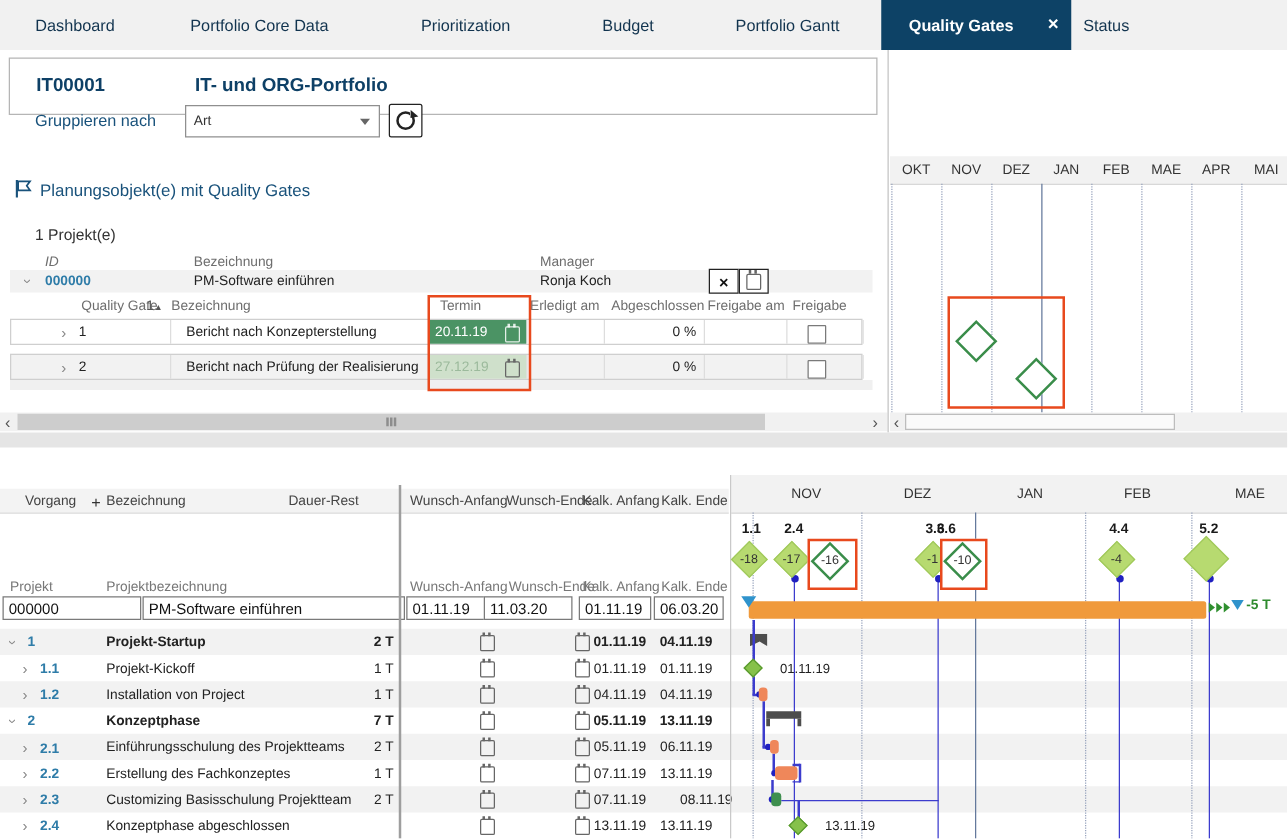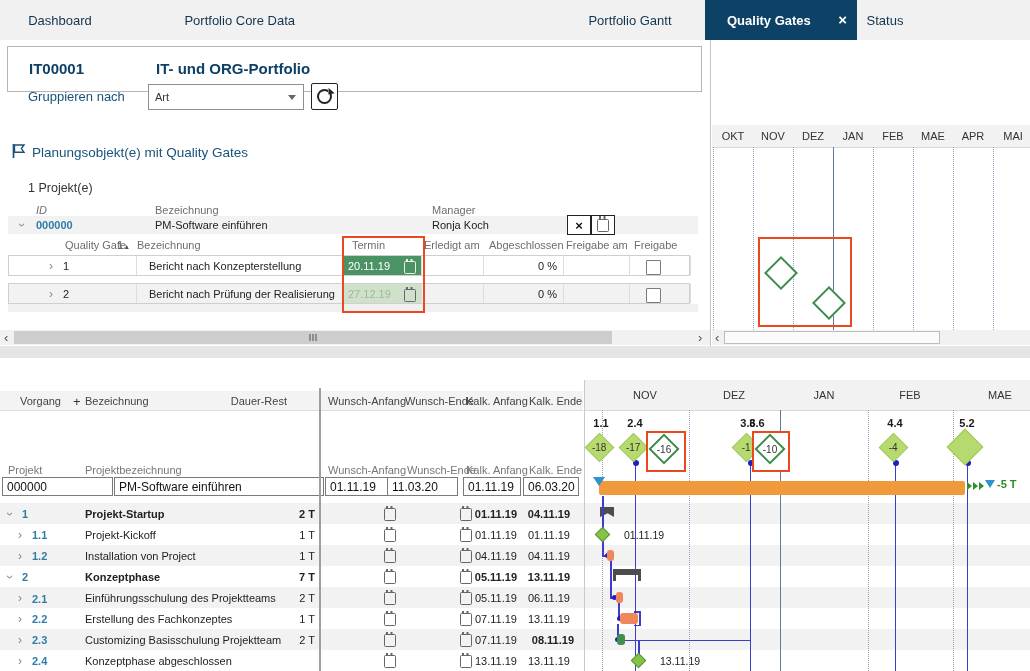--- a/index.html
+++ b/index.html
@@ -66,22 +66,28 @@
   .xglyph{font-size:13px;font-weight:bold;color:#111;line-height:13px;}
 </style>
 </head>
 <body>
 
 <div id="app">
   <div class="nav" id="navbar">
       <div class="tab" style="position: absolute; left: 0px; width: 120px;">
         <span>Dashboard</span>
       </div>
-      <div class="tab" style="position: absolute; left: 120px; width: 175px; justify-content: flex-end;">
+      <div class="tab" style="position: absolute; left: 120px; width: 175px;">
         <span>Portfolio Core Data</span>
+      </div>
+      <div class="tab" style="position: absolute; left: 295px; width: 155px;">
+        <span>Prioritization</span>
+      </div>
+      <div class="tab" style="position: absolute; left: 450px; width: 105px;">
+        <span>Budget</span>
       </div>
       <div class="tab" style="position: absolute; left: 555px; width: 150px;">
         <span>Portfolio Gantt</span>
       </div>
       <div class="tab active" style="position: absolute; left: 705px; width: 152px; justify-content: flex-start; padding-left: 8px; box-sizing: border-box;">
         <div style="position: absolute; left: 10px; top: 22px;"><span class="burger"></span></div>
         <span style="margin: 0px 10px 0px 14px;">Quality Gates</span>
         <div style="position: absolute; right: 10px; top: 11px; font-size: 15px; font-weight: bold;">×</div>
       </div>
       <div class="tab" style="position: absolute; left: 845px; width: 80px;">
@@ -317,21 +323,21 @@
           <div class="rightal" style="position: absolute; left: 520px; top: 5px; width: 50px;">13.11.19</div>
         </div>
         <div style="position: absolute; left: 0px; top: 249px; width: 583px; height: 21px;">
           <div class="chev" style="position: absolute; left: 18px; top: 6px;">›</div>
           <div class="tnum" style="position: absolute; left: 32px; top: 5px;">2.3</div>
           <div style="position: absolute; left: 85px; top: 5px; white-space: nowrap;">Customizing Basisschulung Projektteam</div>
           <div class="rightal" style="position: absolute; left: 260px; top: 5px; width: 55px;">2 T</div>
           <div class="cal" style="position: absolute; left: 384px; top: 5px;"></div>
           <div class="cal" style="position: absolute; left: 460px; top: 5px;"></div>
           <div class="rightal" style="position: absolute; left: 474px; top: 5px; width: 43px;">07.11.19</div>
-          <div class="rightal" style="position: absolute; left: 524px; top: 5px; width: 50px; font-weight: bold;">08.11.19</div>
+          <div class="rightal" style="position: absolute; left: 536px; top: 5px; width: 50px;">08.11.19</div>
         </div>
         <div style="position: absolute; left: 0px; top: 270px; width: 583px; height: 21px;">
           <div class="chev" style="position: absolute; left: 18px; top: 6px;">›</div>
           <div class="tnum" style="position: absolute; left: 32px; top: 5px;">2.4</div>
           <div style="position: absolute; left: 85px; top: 5px; white-space: nowrap;">Konzeptphase abgeschlossen</div>
           <div class="rightal" style="position: absolute; left: 260px; top: 5px; width: 55px;"></div>
           <div class="cal" style="position: absolute; left: 384px; top: 5px;"></div>
           <div class="cal" style="position: absolute; left: 460px; top: 5px;"></div>
           <div class="rightal" style="position: absolute; left: 474px; top: 5px; width: 43px;">13.11.19</div>
           <div class="rightal" style="position: absolute; left: 520px; top: 5px; width: 50px;">13.11.19</div>

